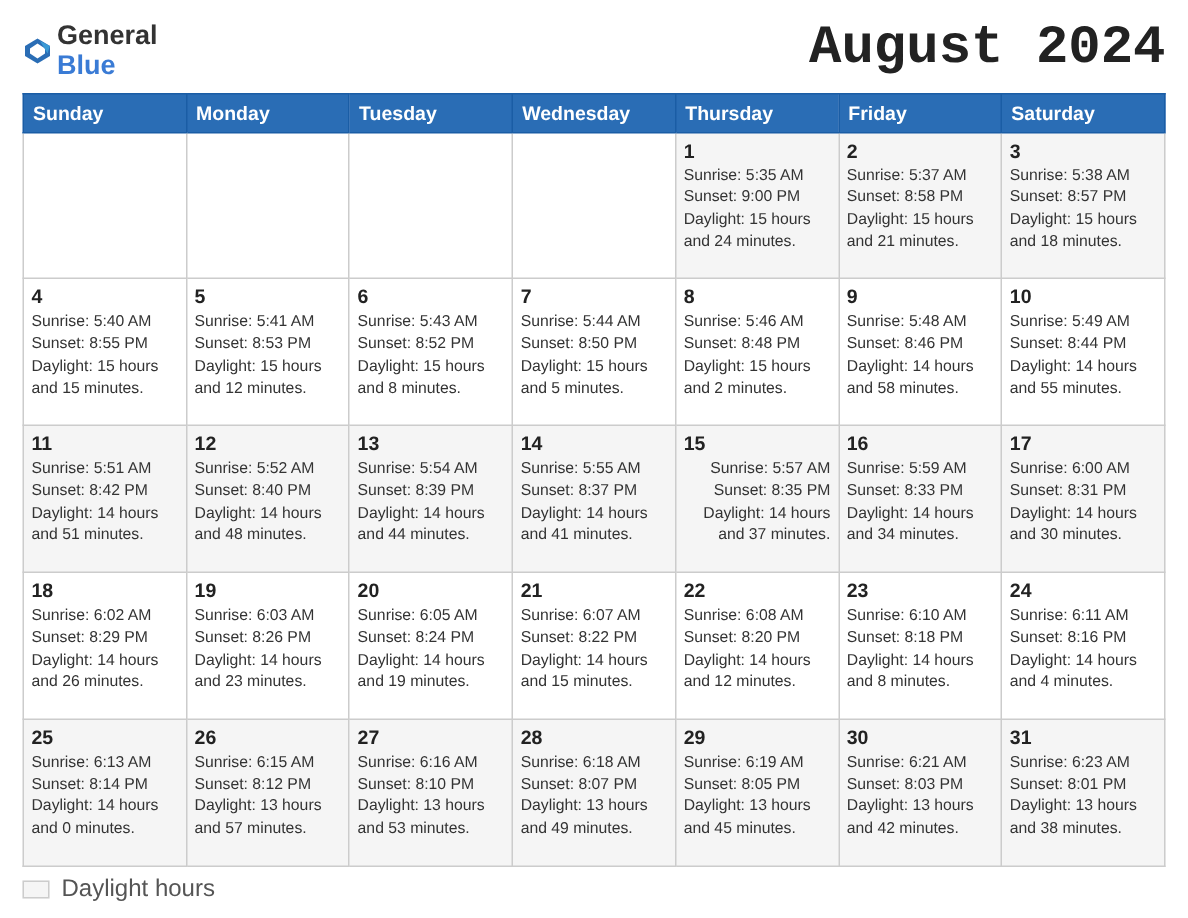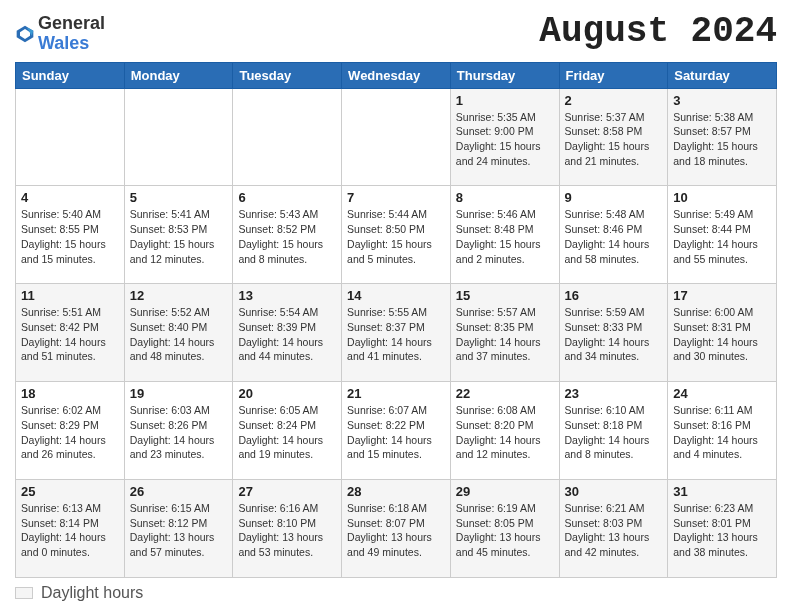--- a/index.html
+++ b/index.html
@@ -122,21 +122,21 @@
 <div class="page">
   <div class="header">
     <div class="logo">
       <svg class="logo-icon" viewBox="0 0 24 24">
         <polygon points="12,2 22,8 22,16 12,22 2,16 2,8" fill="#2a6db5"></polygon>
         <polygon points="12,6 18,10 18,14 12,18 6,14 6,10" fill="#fff"></polygon>
         <polygon points="14,4 22,8 20,14" fill="#3a9ad5"></polygon>
       </svg>
       <div class="logo-text">
         <span class="logo-general">General</span><br>
-        <span class="logo-blue">Wales</span>
+        <span class="logo-blue">Blue</span>
       </div>
     </div>
     <div class="title-block">
       <div class="month-title">August 2024</div>
     </div>
   </div>
 
   <table class="calendar">
     <thead>
       <tr>
@@ -252,21 +252,21 @@
           </td>
           <td>
             <span class="day-num">14</span>
             <div class="day-info" style="white-space: pre-line;">Sunrise: 5:55 AM
 Sunset: 8:37 PM
 Daylight: 14 hours
 and 41 minutes.</div>
           </td>
           <td>
             <span class="day-num">15</span>
-            <div class="day-info" style="white-space: pre-line;">Sunrise: 5:57 AM
+            <div class="day-info" style="white-space: pre-line; text-align: right;">Sunrise: 5:57 AM
 Sunset: 8:35 PM
 Daylight: 14 hours
 and 37 minutes.</div>
           </td>
           <td>
             <span class="day-num">16</span>
             <div class="day-info" style="white-space: pre-line;">Sunrise: 5:59 AM
 Sunset: 8:33 PM
 Daylight: 14 hours
 and 34 minutes.</div>

